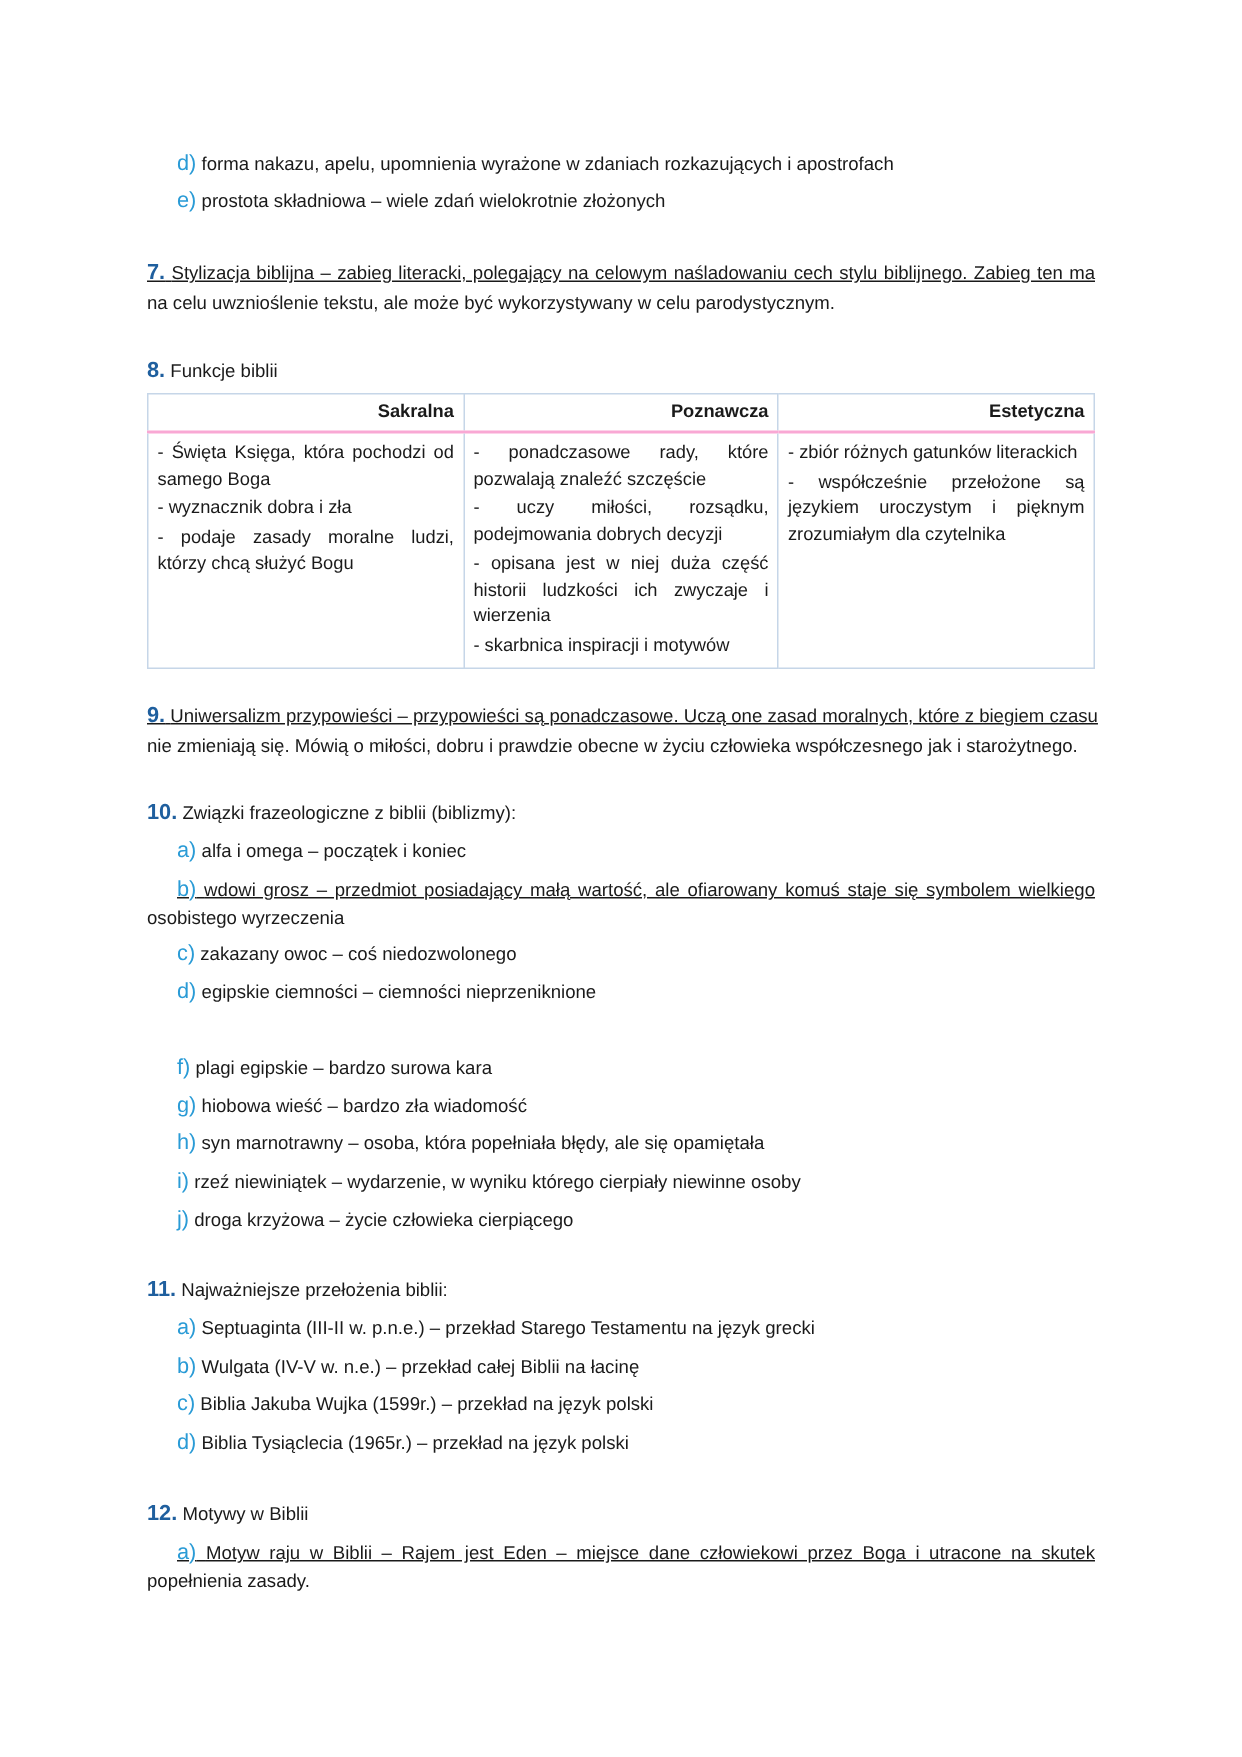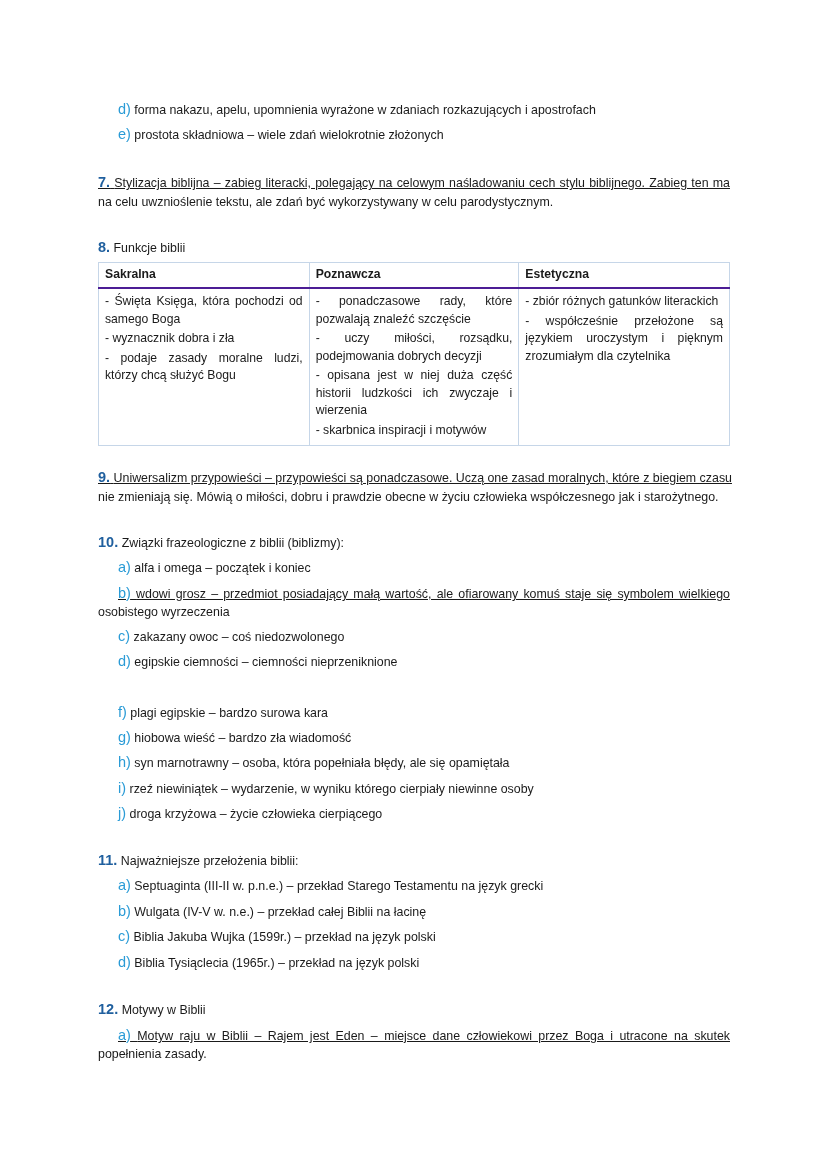--- a/index.html
+++ b/index.html
@@ -8,22 +8,22 @@
   .page { position: absolute; left: 0; top: 0; width: 828px; height: 1171px; padding-left: 16px; }
   .line { position: absolute; left: 98px; width: 632px; font-size: 12.4px; line-height: 19px; white-space: nowrap; }
   .sub { left: 118px; width: 612px; }
   .num { color: #1f5f9e; font-weight: bold; font-size: 14.5px; }
   .let { color: #2a9bd6; font-size: 14.5px; }
   .justify-last { text-align: justify; text-align-last: justify; text-decoration: underline; }
 
   table.funcs { position: absolute; left: 98px; top: 262px; width: 632px;
     border-collapse: collapse; font-size: 12.2px; line-height: 17.5px; }
   table.funcs th, table.funcs td { border: 1px solid #c6d6e8; vertical-align: top; }
-  table.funcs th { text-align: left; font-weight: bold; padding: 3px 6px 3px 6px; height: 18px;
-    border-bottom: 2px solid #4c1d95; }
+  table.funcs th { text-align: right; font-weight: bold; padding: 3px 6px 3px 6px; height: 18px;
+    border-bottom: 2px solid #f9a8d4; }
   table.funcs td { padding: 4px 6px 4px 6px; height: 146px; }
   table.funcs td p { margin: 0 0 2px 0; text-align: justify; }
   col.c1 { width: 211px; } col.c2 { width: 210px; } col.c3 { width: 211px; }
 </style>
 </head>
 <body>
 
 <div class="page">
 
   <div class="line sub" style="top:100px">
@@ -33,21 +33,21 @@
   <div class="line sub" style="top:125px">
     <span class="let">e)</span>
     <span>prostota składniowa – wiele zdań wielokrotnie złożonych</span>
   </div>
 
   <div class="line justify-last" style="top:173px">
     <span class="num">7.</span>
     <span>Stylizacja biblijna – zabieg literacki, polegający na celowym naśladowaniu cech stylu biblijnego. Zabieg ten ma</span>
   </div>
   <div class="line" style="top:193px">
-    <span>na celu uwznioślenie tekstu, ale zdań być wykorzystywany w celu parodystycznym.</span>
+    <span>na celu uwznioślenie tekstu, ale może być wykorzystywany w celu parodystycznym.</span>
   </div>
 
   <div class="line" style="top:238px">
     <span class="num">8.</span>
     <span>Funkcje biblii</span>
   </div>
 
   <table class="funcs">
     <colgroup>
         <col class="c1">

